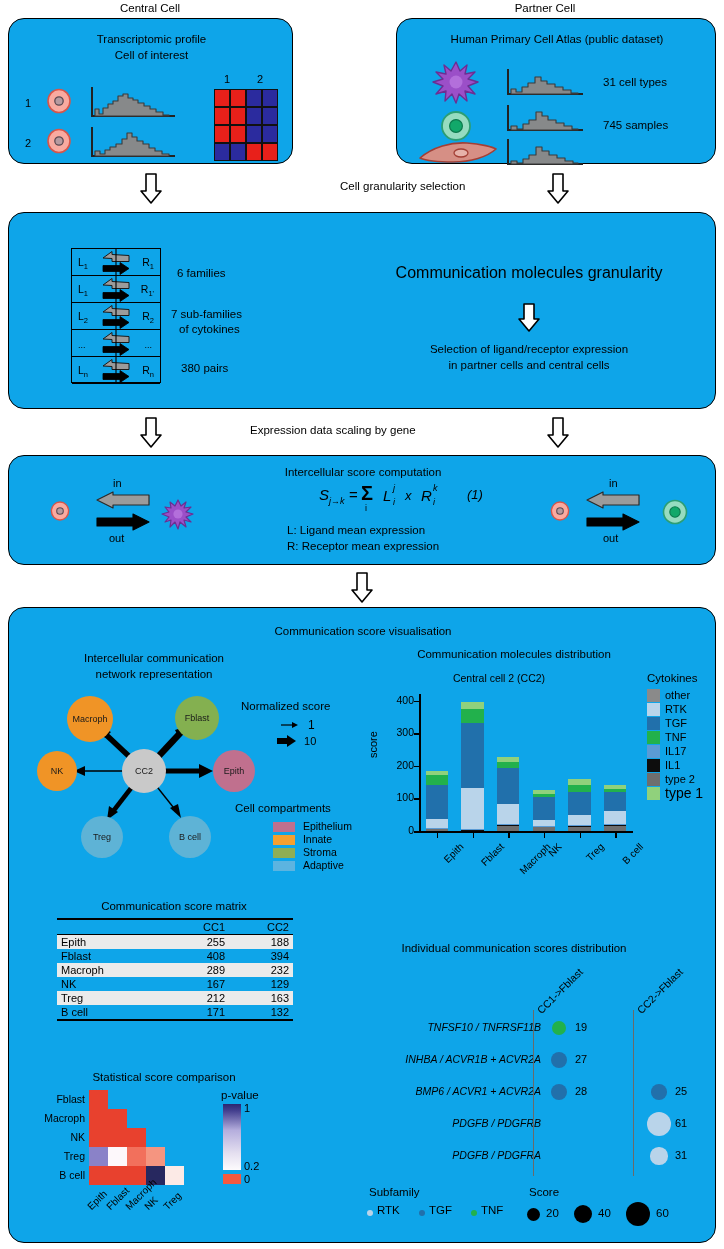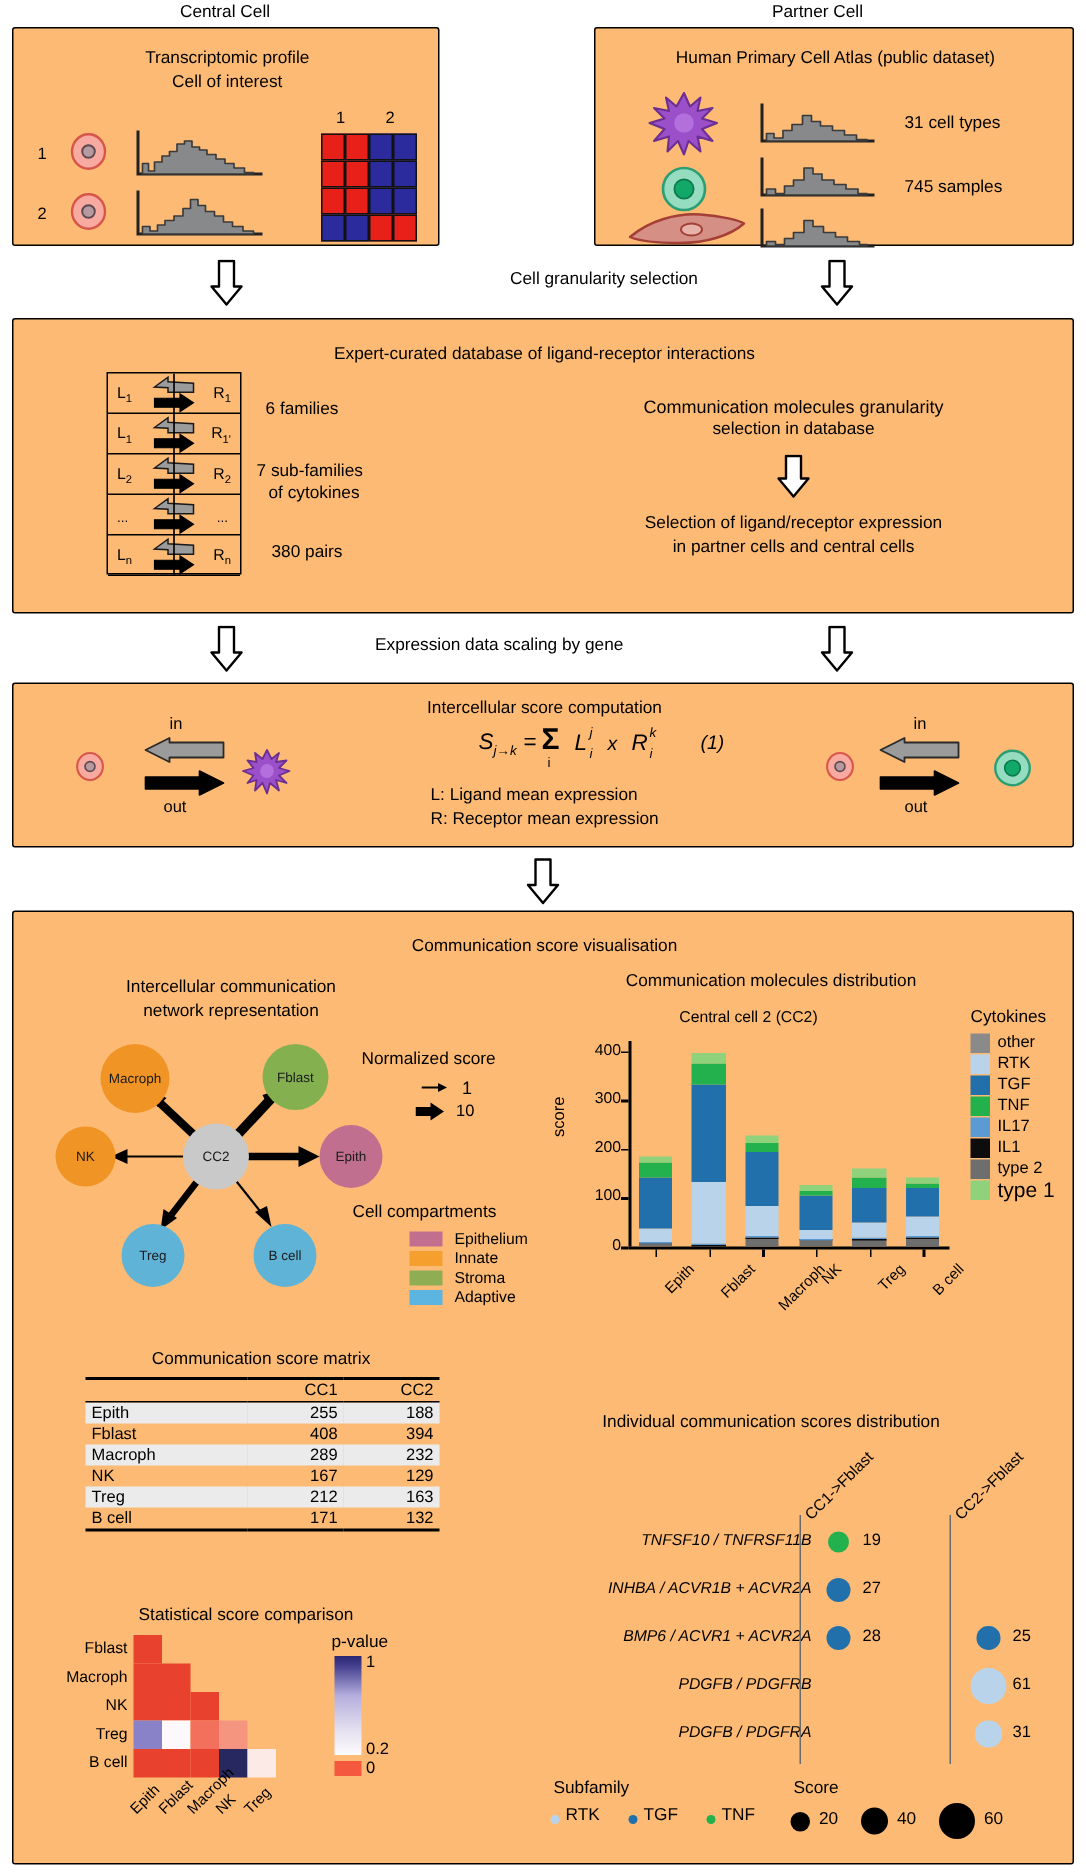--- a/index.html
+++ b/index.html
@@ -11,22 +11,22 @@
     color:#000;
     position:relative;
     overflow:hidden;
     font-size:11px;
   }
   .abs { position:absolute; }
   .ctr { text-align:center; }
   .box {
     position:absolute;
     border:1.6px solid #000;
-    border-radius:2px;
-    background:#fdba74;
+    border-radius:16px;
+    background:#0ea5e9;
   }
   .ttl { font-size:11.5px; text-align:center; }
   
   .barrow { position:absolute; }
   .barrow svg { display:block; }
   
   .cellico { position:absolute; }
   
   .hist svg { display:block; }
   
@@ -191,21 +191,20 @@
   </svg>
 </div>
 <div class="barrow" style="left:546px;top:173px;">
   <svg width="24" height="32" viewBox="0 0 24 32">
     <path d="M7,1 L17,1 L17,18 L22,18 L12,30 L2,18 L7,18 Z" fill="#fff" stroke="#000" stroke-width="1.6" stroke-linejoin="round"></path>
   </svg>
 </div>
 <div class="abs" style="left:340px;top:180px;font-size:11.5px;">Cell granularity selection</div>
 
 <div class="box" style="left:8px;top:212px;width:708px;height:197px;">
-  <div class="abs ttl" style="left:0;top:17px;width:708px;">Expert-curated database of ligand-receptor interactions</div>
 
   <div class="lrtab" style="left:62px;top:35px;width:90px;height:135px;">
     <div class="lrrow">
       <span class="lrlab" style="left:6px;top:7px;"><span>L</span><sub>1</sub></span>
       <span class="lrlab" style="right:6px;top:7px;"><span>R</span><sub>1</sub></span>
     </div>
     <div class="lrrow">
       <span class="lrlab" style="left:6px;top:7px;"><span>L</span><sub>1</sub></span>
       <span class="lrlab" style="right:6px;top:7px;"><span>R</span><sub>1'</sub></span>
     </div>
@@ -237,22 +236,21 @@
           <line x1="44" y1="0" x2="44" y2="135" stroke="#000" stroke-width="1.1"></line>
         </g>
     </svg>
   </div>
 
   <div class="abs" style="left:168px;top:54px;font-size:11.5px;">6 families</div>
   <div class="abs" style="left:162px;top:95px;font-size:11.5px;">7 sub-families</div>
   <div class="abs" style="left:170px;top:110px;font-size:11.5px;">of cytokines</div>
   <div class="abs" style="left:172px;top:149px;font-size:11.5px;">380 pairs</div>
 
-  <div class="abs ctr" style="left:350px;top:51px;width:340px;font-size:12px;">Communication molecules granularity</div>
-  <div class="abs ctr" style="left:350px;top:67px;width:340px;font-size:11.5px;">selection in database</div>
+  <div class="abs ctr" style="left:350px;top:51px;width:340px;font-size:16px;">Communication molecules granularity</div>
 
   <div class="barrow" style="left:508px;top:90px;">
     <svg width="24" height="30" viewBox="0 0 24 30">
       <path d="M7,1 L17,1 L17,16 L22,16 L12,28 L2,16 L7,16 Z" fill="#fff" stroke="#000" stroke-width="1.6" stroke-linejoin="round"></path>
     </svg>
   </div>
 
   <div class="abs ctr" style="left:350px;top:146px;width:340px;font-size:11.5px;">in partner cells and central cells</div>
   <div class="abs ctr" style="left:350px;top:130px;width:340px;font-size:11.5px;">Selection of ligand/receptor expression</div>
 </div>

